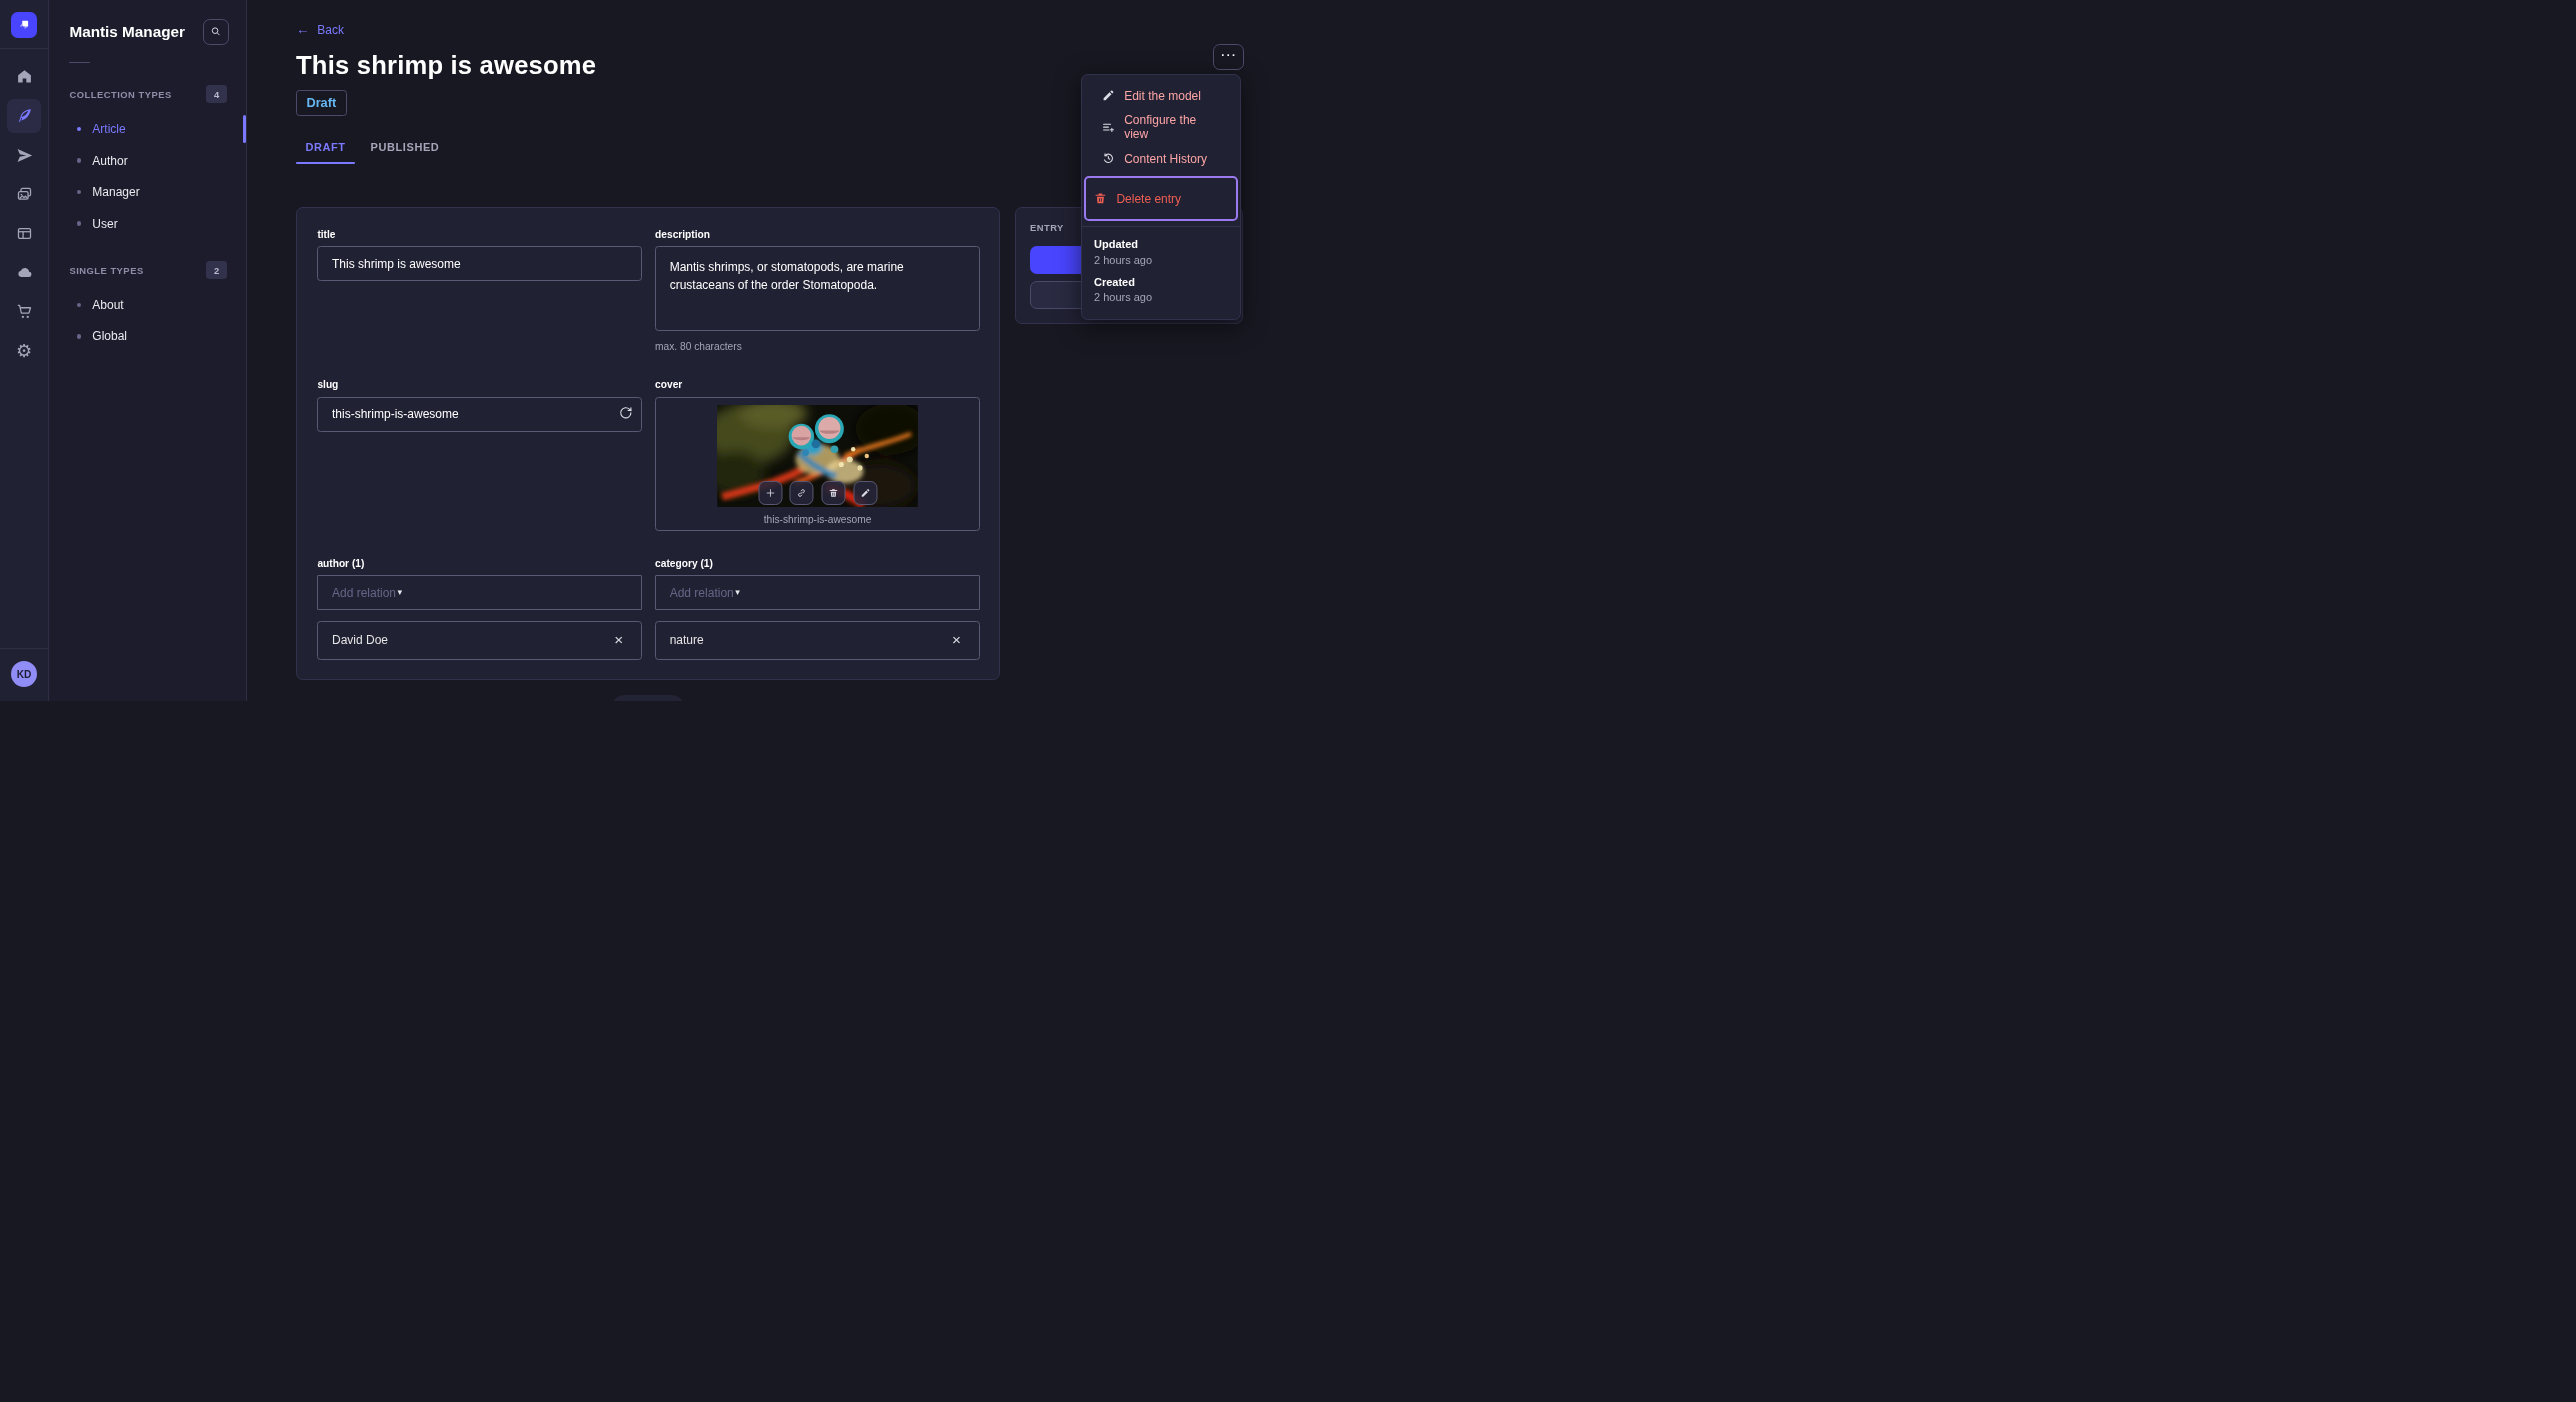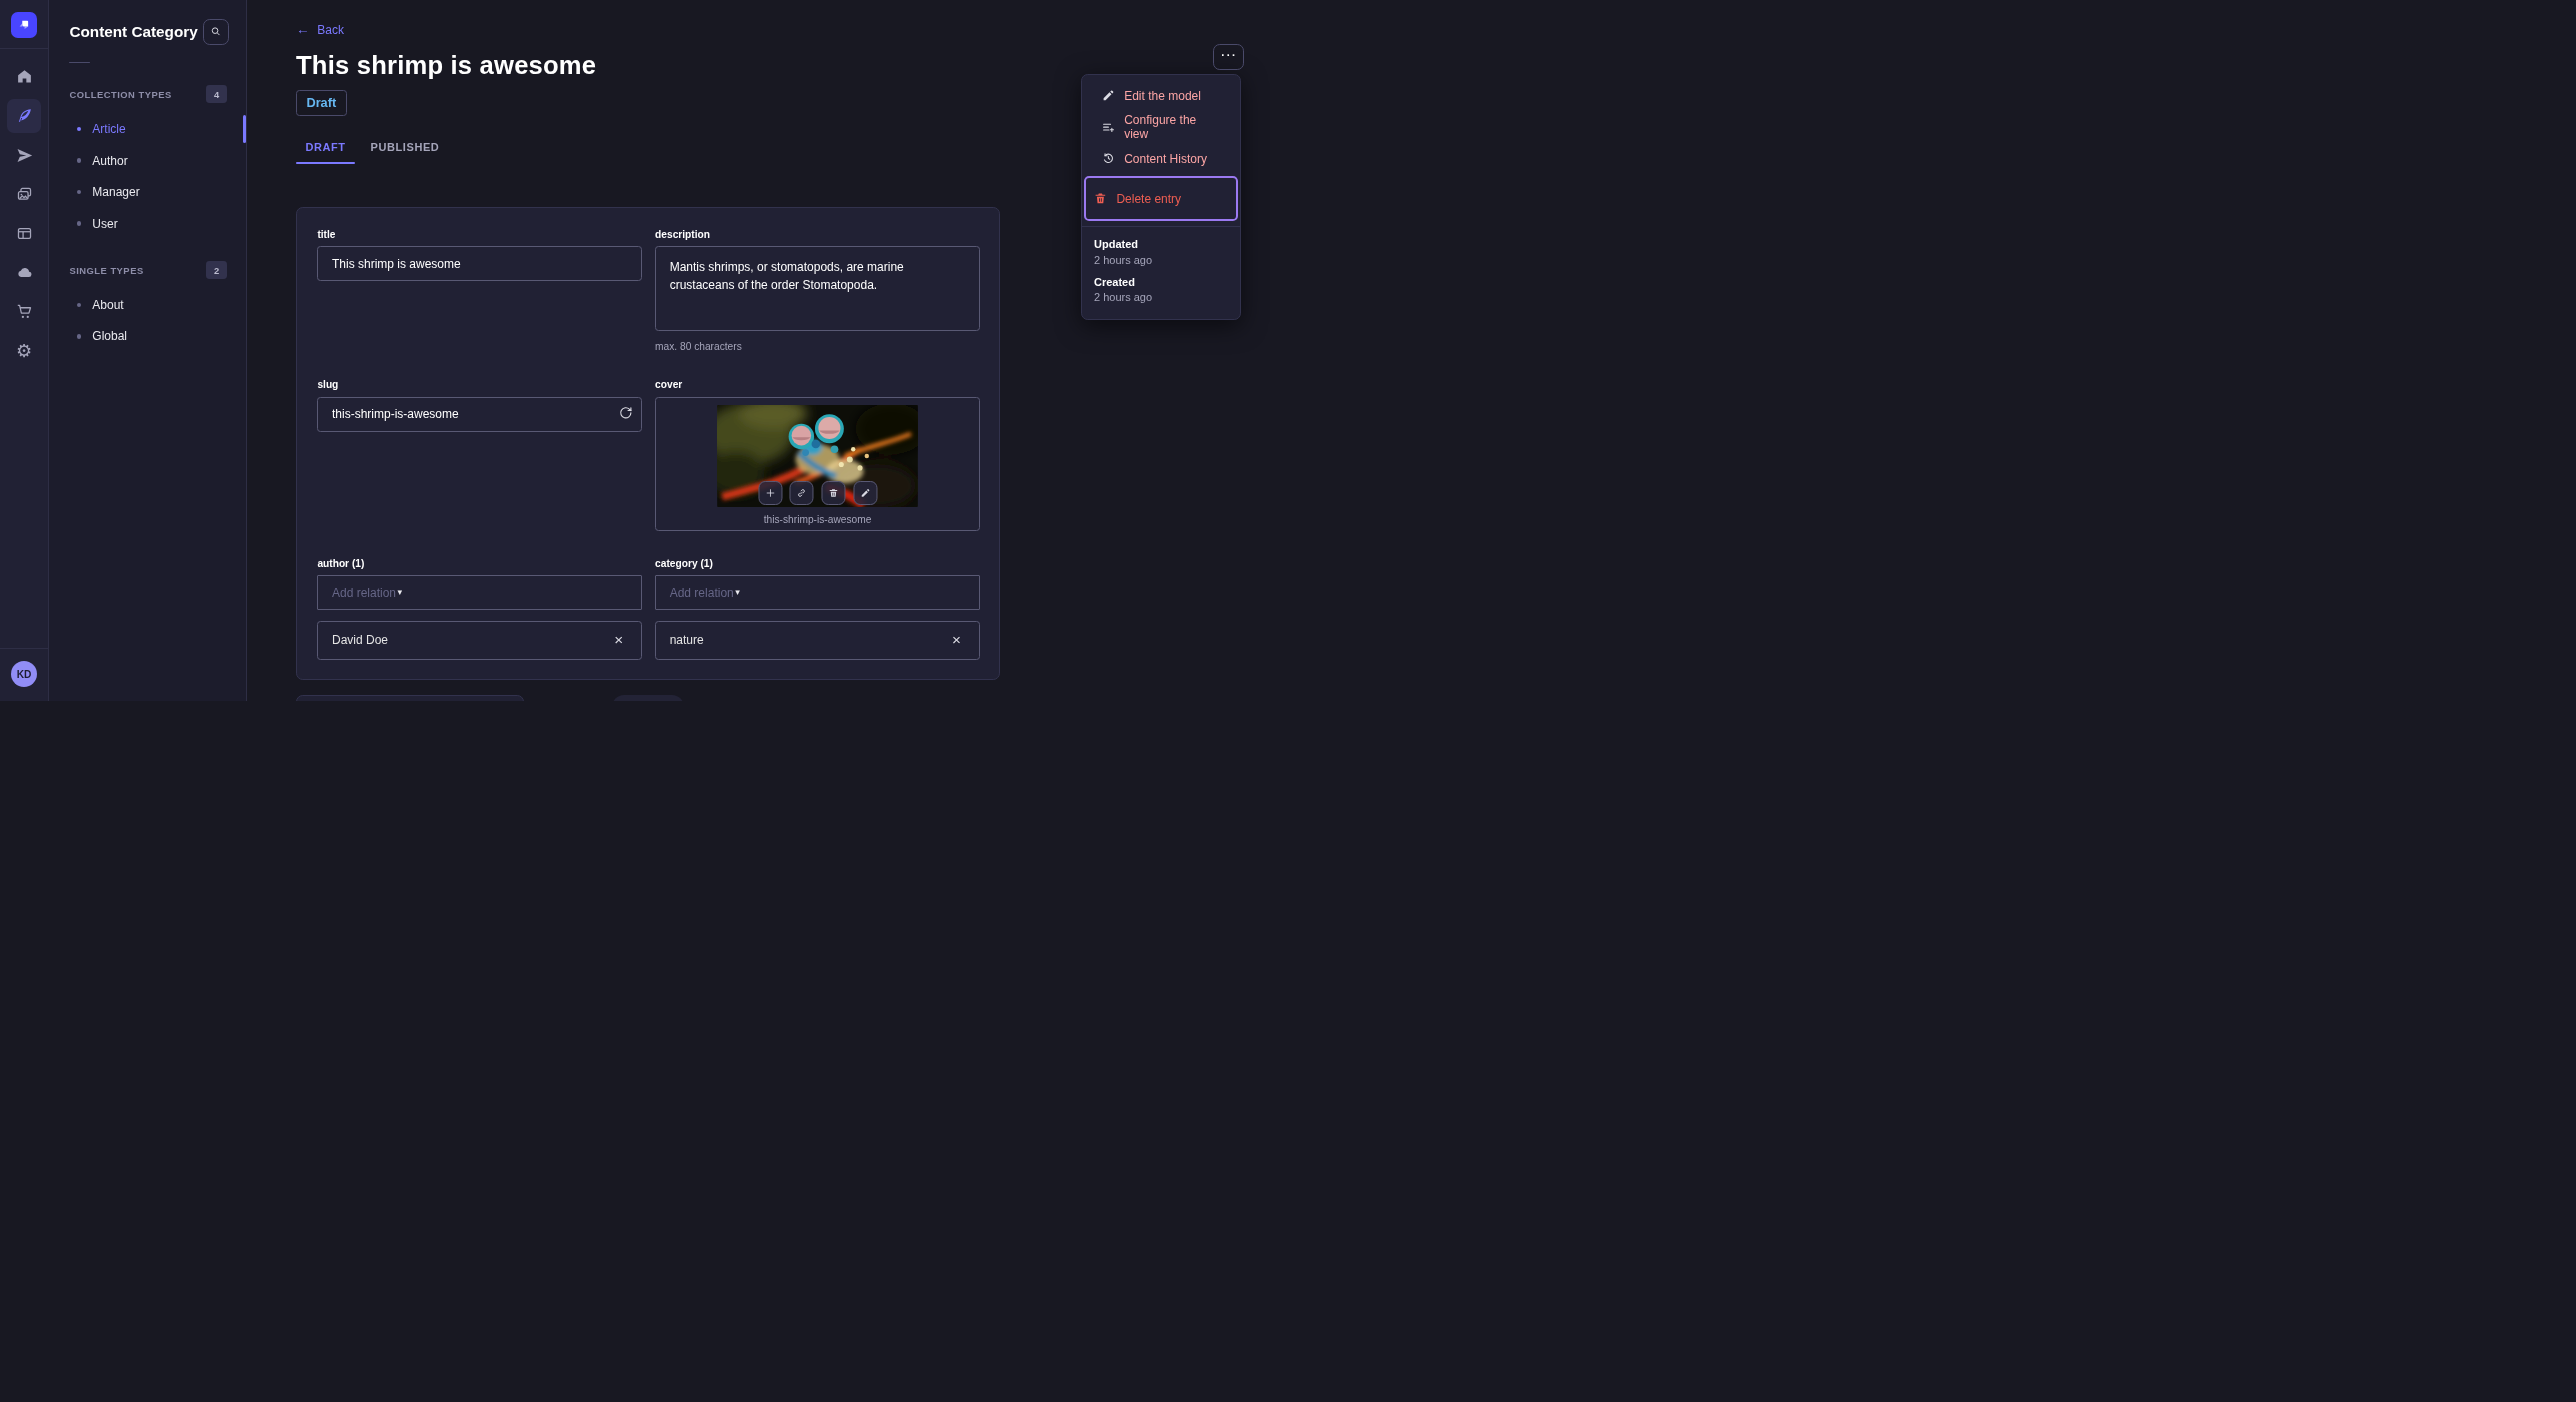--- a/index.html
+++ b/index.html
@@ -54,21 +54,21 @@
   .back-arrow { font-size:13.6px; line-height:1; }
   .page-title { margin:13.6px 0 0; font-size:25.6px; font-weight:700; color:#fff; letter-spacing:0.2px; }
   .status-badge { display:inline-block; margin-top:10.2px; padding:4.3px 9.4px; border:0.9px solid #4a4a6a;
     border-radius:3.4px; color:#66b7f1; font-size:12.8px; font-weight:600; }
   .tabs { display:flex; gap:6px; margin-top:25.6px; }
   .tab { position:relative; padding:0 9.4px 11px; font-size:11px; font-weight:700;
     letter-spacing:0.6px; color:#a5a5ba; cursor:pointer; background:none; border:none; }
   .tab.active { color:#7b79ff; }
   .tab.active::after { content:""; position:absolute; left:0; right:0; bottom:0;
     height:1.7px; border-radius:0.9px; background:#7b79ff; }
-  .content-grid { display:flex; align-items:flex-start; gap:15.3px; margin-top:43px;flex-direction:column; }
+  .content-grid { display:flex; align-items:flex-start; gap:15.3px; margin-top:43px; }
   .form-card { width:704px; background:#212134; border:0.9px solid #32324d; border-radius:6.8px;
     padding:20.4px 19px 19px 20.4px; }
   .fields { display:grid; grid-template-columns:1fr 1fr; column-gap:12.8px; row-gap:27px; }
   .flabel { font-size:10.2px; font-weight:700; color:#fff; margin-bottom:6.8px; }
   .tinput { width:100%; height:35px; background:transparent; border:0.9px solid #595974;
     border-radius:3.4px; color:#fff; font-size:12px; padding:0 13.6px; font-family:inherit; outline:none; }
   .tarea { width:100%; height:85px; background:transparent; border:0.9px solid #595974;
     border-radius:3.4px; color:#fff; font-size:12px; line-height:18px; padding:10.2px 13.6px;
     resize:none; font-family:inherit; outline:none; }
   .hint { margin-top:6.8px; font-size:10.2px; color:#a5a5ba; }
@@ -183,21 +183,21 @@
         <span class="gear-glyph">⚙</span>
       </button>
     </div>
     <div class="rail-spacer"></div>
     <div class="ibar-div"></div>
     <div class="avatar">KD</div>
   </nav>
 
   <nav class="subnav">
     <div class="subnav-header">
-      <span class="subnav-title">Content Category</span>
+      <span class="subnav-title">Mantis Manager</span>
       <button class="search-btn">
         <svg width="12.8" height="12.8" viewBox="0 0 24 24" fill="none" stroke="#dcdce4" stroke-width="2">
           <circle cx="10.5" cy="10.5" r="5.8"></circle>
             <path d="M15 15l4.6 4.6"></path>
         </svg>
       </button>
     </div>
     <div class="subnav-div"></div>
 
     <div class="nav-group">

